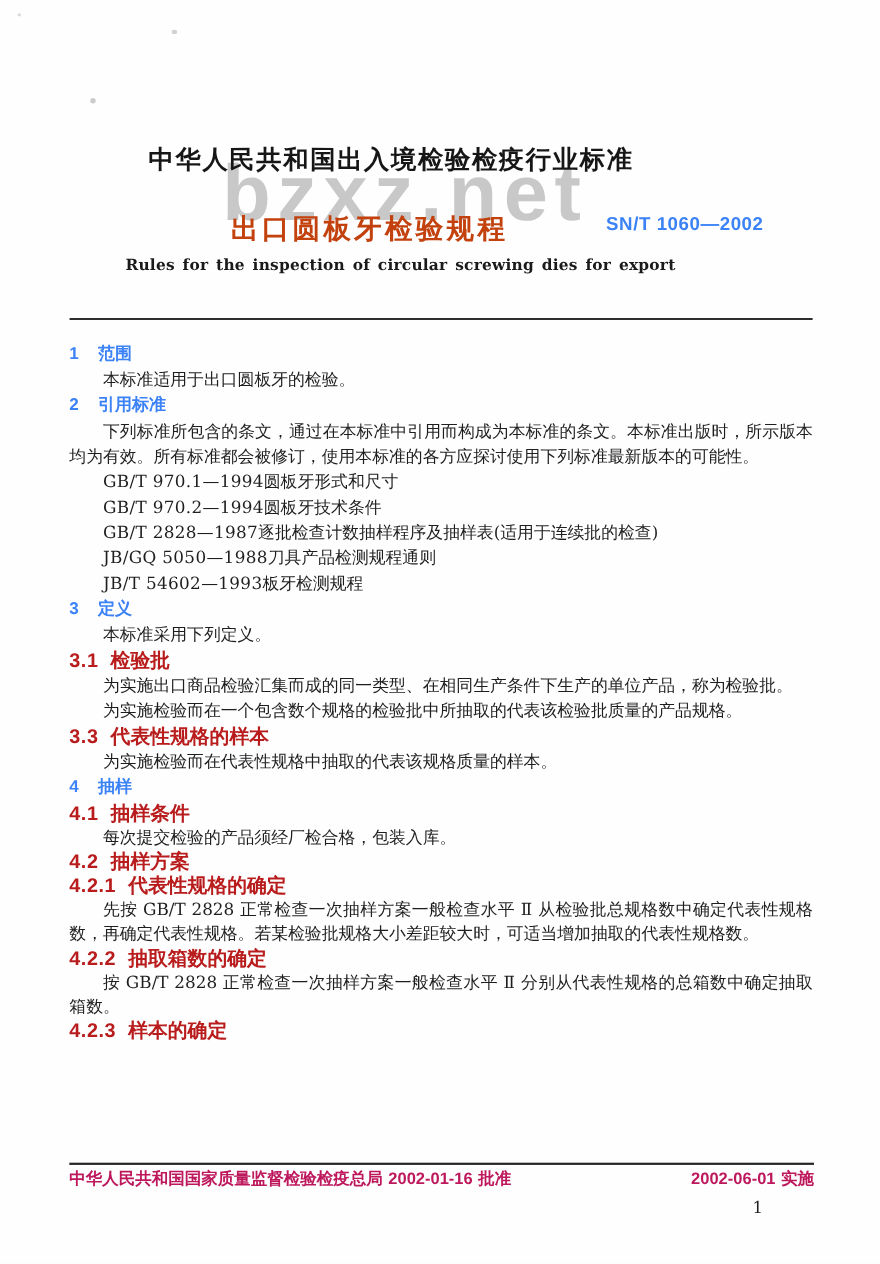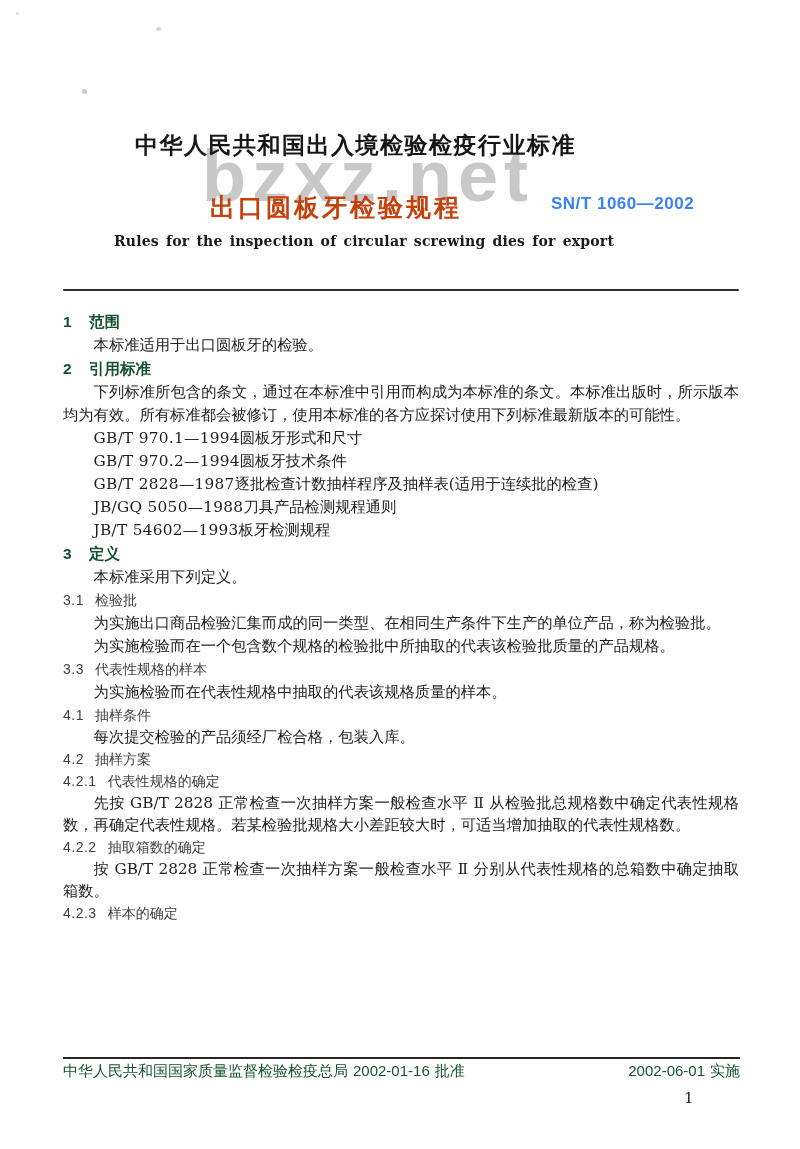--- a/index.html
+++ b/index.html
@@ -53,48 +53,48 @@
   .body-flow{
     position:absolute;left:63px;top:310px;width:676px;
     font-size:15.3px;line-height:23px;
     color:#1e1e1e;
     z-index:1;
   }
   .body-flow p{margin:0;}
   .h1{
     font-family:"Liberation Sans", sans-serif;
     font-weight:700;font-size:15.5px;line-height:24px;
-    color:#14532d;
+    color:#3b82f6;
   }
   .h1 .num{display:inline-block;min-width:14px;margin-right:12px;}
   .h2{
     font-family:"Liberation Sans", sans-serif;
-    font-weight:400;font-size:14px;
-    color:#404040;
+    font-weight:700;font-size:18px;
+    color:#b91c1c;
   }
   .h2 .num{margin-right:11px;letter-spacing:.5px;}
   .para{ text-indent:2em; }
   .para-j{ text-indent:2em; text-align:justify; }
   .ref{ padding-left:2em; }
   .ref .code{ letter-spacing:.3px; }
   .mt-sm{margin-top:2px;}
   .mt-md{margin-top:6px;}
   .mt-lg{margin-top:8px;}
   .mt-xl{margin-top:12px;}
   .tight{line-height:22px;}
   
   .rule-bottom{
     position:absolute;left:63px;top:1057px;width:677px;height:2px;
     background:#252525;
   }
   .footer-line{
     position:absolute;left:63px;top:1062px;width:677px;
     display:flex;justify-content:space-between;align-items:baseline;
     font-family:"Liberation Sans", sans-serif;
-    font-weight:400;font-size:15px;color:#14532d;
+    font-weight:700;font-size:15px;color:#be185d;
     white-space:nowrap;
   }
   .footer-line .gap{display:inline-block;width:5px;}
   .page-num{
     position:absolute;left:684px;top:1089px;
     font-family:"DejaVu Serif", serif;
     font-size:15px;color:#222;
   }
   
   .speck{position:absolute;border-radius:50%;}
@@ -133,20 +133,21 @@
     <p class="ref"><span class="code">JB/T 54602—1993</span><span>板牙检测规程</span></p>
 
     <p class="h1 mt-md"><span class="num">3</span><span>定义</span></p>
     <p class="para mt-lg">本标准采用下列定义。</p>
     <p class="h2"><span class="num">3.1</span><span>检验批</span></p>
     <p class="para">为实施出口商品检验汇集而成的同一类型、在相同生产条件下生产的单位产品，称为检验批。</p>
     <p class="para">为实施检验而在一个包含数个规格的检验批中所抽取的代表该检验批质量的产品规格。</p>
     <p class="h2"><span class="num">3.3</span><span>代表性规格的样本</span></p>
     <p class="para">为实施检验而在代表性规格中抽取的代表该规格质量的样本。</p>
 
+    <p class="h1 mt-md"><span class="num">4</span><span>抽样</span></p>
     <p class="h2 tight mt-lg"><span class="num">4.1</span><span>抽样条件</span></p>
     <p class="para tight">每次提交检验的产品须经厂检合格，包装入库。</p>
     <p class="h2 tight"><span class="num">4.2</span><span>抽样方案</span></p>
     <p class="h2 tight"><span class="num">4.2.1</span><span>代表性规格的确定</span></p>
     <p class="para-j tight">先按 GB/T 2828 正常检查一次抽样方案一般检查水平 Ⅱ 从检验批总规格数中确定代表性规格数，再确定代表性规格。若某检验批规格大小差距较大时，可适当增加抽取的代表性规格数。</p>
     <p class="h2 tight"><span class="num">4.2.2</span><span>抽取箱数的确定</span></p>
     <p class="para-j tight">按 GB/T 2828 正常检查一次抽样方案一般检查水平 Ⅱ 分别从代表性规格的总箱数中确定抽取箱数。</p>
     <p class="h2 tight"><span class="num">4.2.3</span><span>样本的确定</span></p>
   </div>
 

